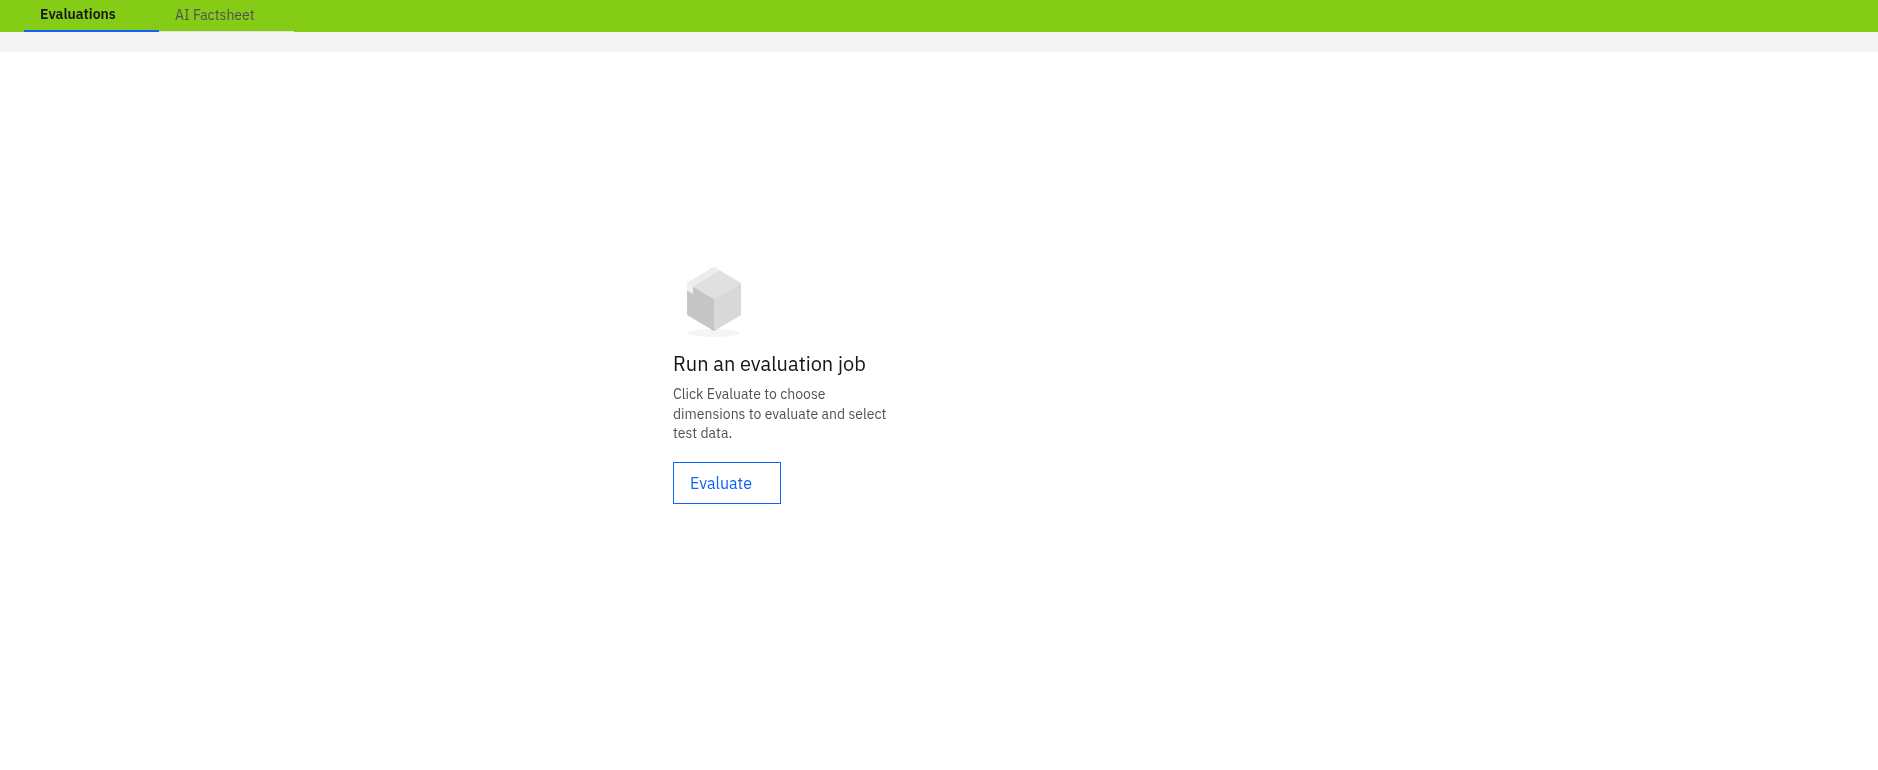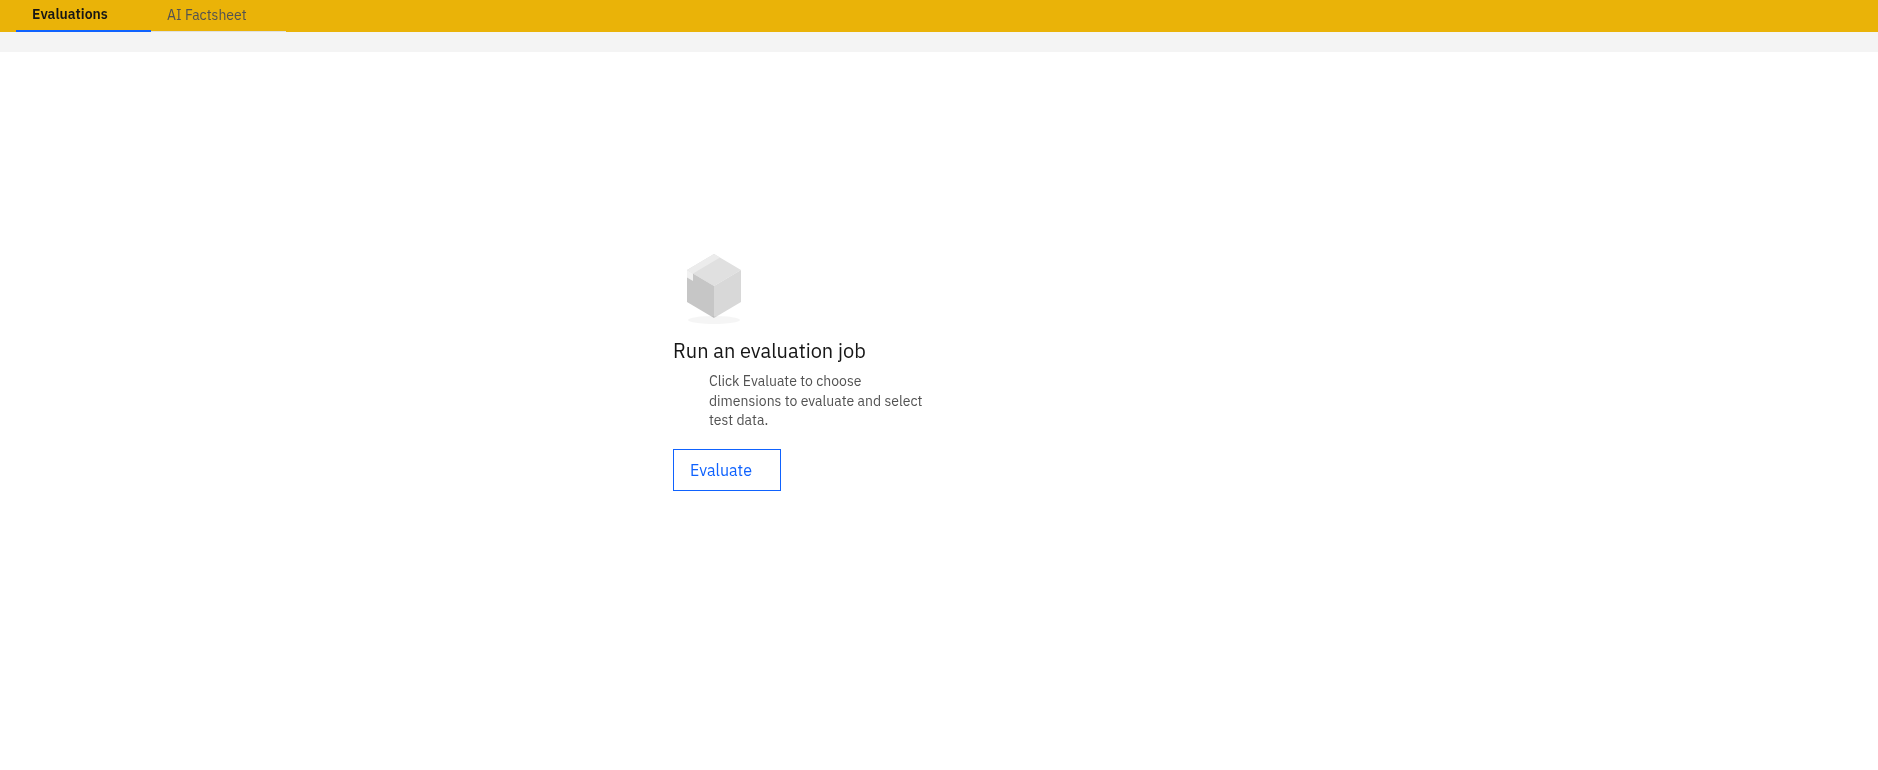--- a/index.html
+++ b/index.html
@@ -10,22 +10,22 @@
     body {
       font-family: "IBM Plex Sans", Helvetica, Arial, sans-serif;
       font-size: 14px;
       color: #161616;
       background: #ffffff;
       width: 1878px;
     }
     .tabs-row {
       display: flex;
       align-items: flex-end;
-      background: #eab308;
-      padding-left: 16px;
+      background: #84cc16;
+      padding-left: 24px;
       height: 32px;
     }
     .tab {
       padding: 8px 16px 7px 16px;
       cursor: pointer;
       font-size: 14px;
       color: #525252;
       border-bottom: 2px solid transparent;
       min-width: 135px;
     }
@@ -44,41 +44,40 @@
     }
     .content-area {
       width: 100%;
       min-height: 700px;
       background: #ffffff;
       position: relative;
     }
     .empty-state {
       position: absolute;
       left: 673px;
-      top: 196px;
+      top: 209px;
       width: 260px;
     }
     .box-icon-wrap {
       margin-bottom: 8px;
       padding-left: 2px;
     }
     .empty-heading {
       font-size: 20px;
       font-weight: 400;
       color: #161616;
       margin-bottom: 8px;
       line-height: 1.3;
     }
     .empty-desc {
       font-size: 14px;
       color: #525252;
       line-height: 1.4;
       margin-bottom: 18px;
       max-width: 215px;
-      margin-left: 36px;
     }
     .evaluate-btn {
       display: inline-block;
       padding: 10px 16px;
       min-width: 108px;
       border: 1px solid #0f62fe;
       background: #ffffff;
       color: #0f62fe;
       font-size: 16px;
       cursor: pointer;

